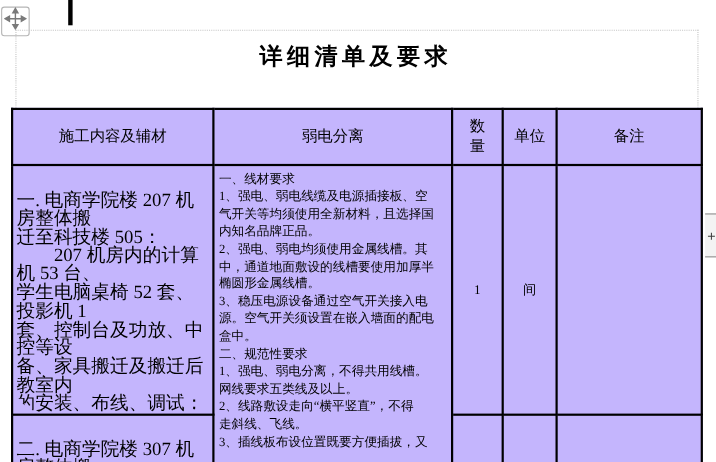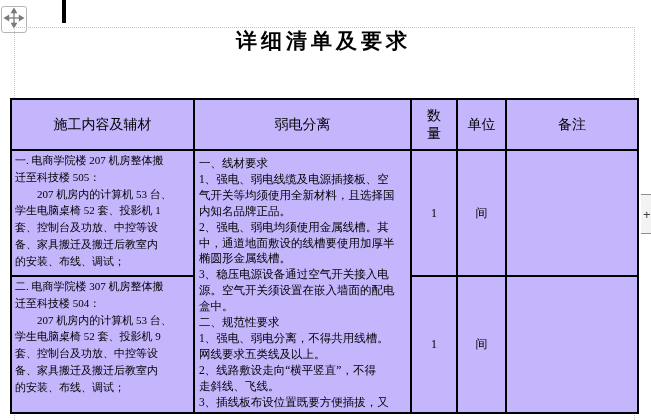--- a/index.html
+++ b/index.html
@@ -34,21 +34,21 @@
   
   .text-boundary {
     position: absolute; left: 14px; top: 27px;
     width: 621px; height: 393px;
     border-top: 1px dotted #c6c6c6;
     border-left: 1px dotted #c6c6c6;
     border-right: 1px dotted #c6c6c6;
   }
 
   .doc-title {
-    position: absolute; left: 10px; top: 28px;
+    position: absolute; left: 10px; top: 38px;
     width: 627px;
     text-align: center;
     font-size: 21px;
     font-weight: bold;
     letter-spacing: 4px;
     line-height: 26px;
     cursor: text;
   }
 
   table.doc-table {
@@ -70,24 +70,25 @@
     vertical-align: middle;
     white-space: pre-line;
     line-height: 18px;
   }
   tr.hdr-row { height: 51px; }
   tr.body-row-1 { height: 126px; }
   tr.body-row-2 { height: 137px; }
 
   td.cell-content {
     vertical-align: top;
-    font-size: 11px;
+    font-size: 17px;
     line-height: 16.8px;
-    padding: 1px 2px 0 3px;
+    padding: 23px 2px 0 3px;
     white-space: pre-line;
+    border-radius: 29px;
   }
   td.cell-req {
     vertical-align: top;
     font-size: 11.5px;
     line-height: 15.9px;
     padding: 5px 3px 0 4px;
     white-space: pre-line;
   }
   td.cell-qty, td.cell-unit {
     text-align: center;

